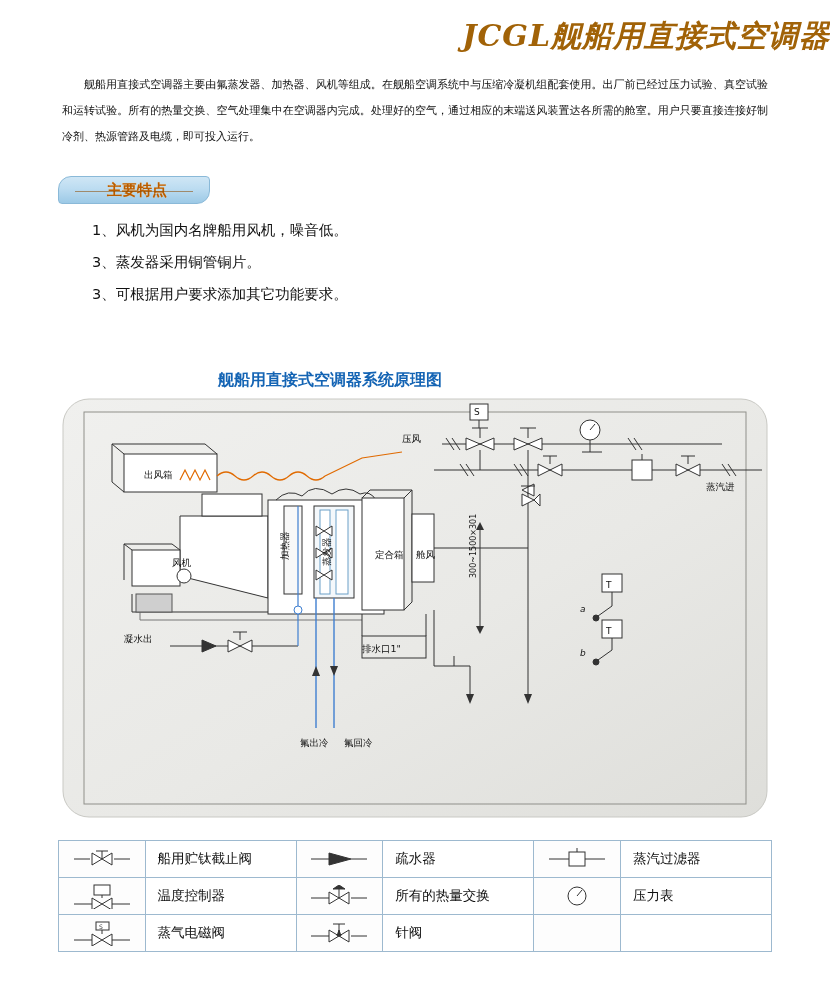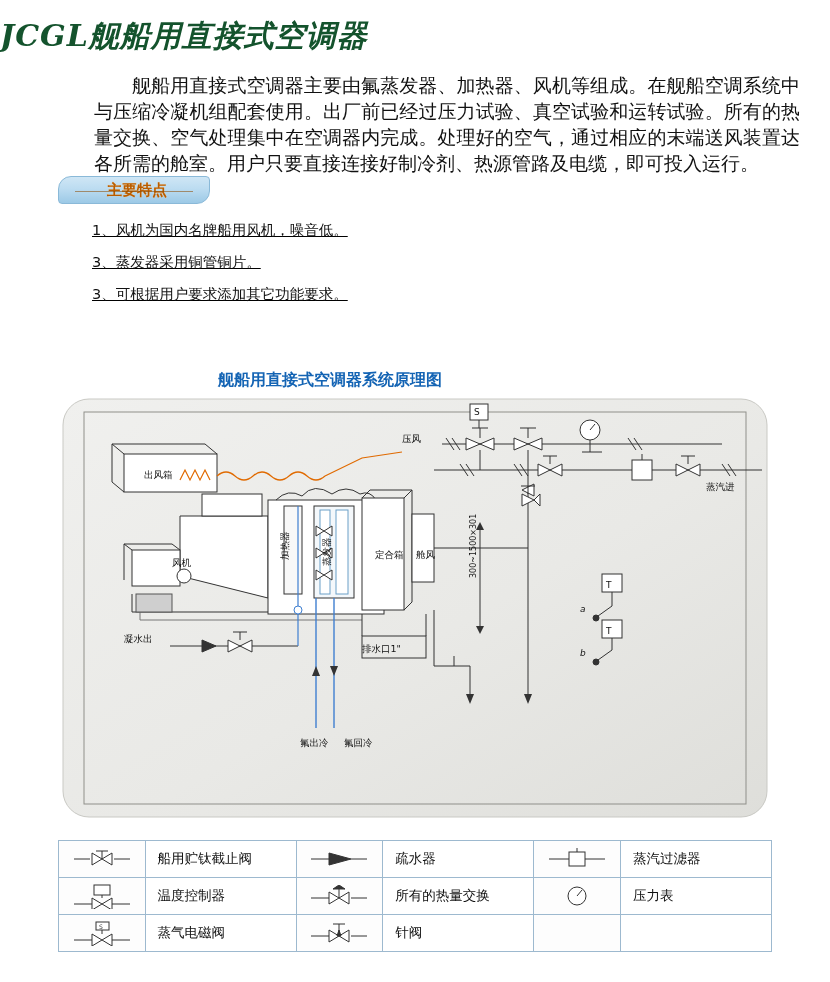--- a/index.html
+++ b/index.html
@@ -5,53 +5,52 @@
   html,body{margin:0;padding:0;}
   body{
     width:830px;height:982px;background:#ffffff;
     font-family:"DejaVu Sans","Liberation Sans",sans-serif;
     color:#000;position:relative;overflow:hidden;
   }
   .page{position:relative;width:830px;height:982px;}
 
   
   .title{
-    position:absolute;left:0;top:16px;width:830px;text-align:left;
+    position:absolute;left:0;top:16px;width:830px;text-align:right;
     font-size:30px;font-weight:bold;font-style:italic;
-    color:#14532d;letter-spacing:1px;
+    color:#a16207;letter-spacing:1px;
     font-family:"DejaVu Serif","Liberation Serif",serif;
   }
 
   
   .intro{
     position:absolute;left:62px;top:72px;width:706px;
-    font-size:19px;line-height:26px;color:#111;text-align:justify;
+    font-size:11px;line-height:26px;color:#111;text-align:justify;
     text-indent:2em;
-    margin-left:32px;
   }
 
   
   .banner{
     position:absolute;left:58px;top:176px;width:150px;height:26px;
     background:linear-gradient(to bottom,#cfe6f5 0%,#bcdcf1 45%,#9cc9e6 100%);
     border-radius:13px 4px 13px 4px;
     border:1px solid #8ab9d8;
   }
   .banner-text{
     position:absolute;left:0;top:0;width:156px;height:26px;
     line-height:26px;text-align:center;font-size:15px;font-weight:bold;
     color:#b85c00;
     text-shadow:0 0 1px #ffcf8f;
   }
   .banner-strike{
     position:absolute;left:16px;top:14px;width:118px;height:1px;background:#8c4a00;opacity:.55;
   }
 
   
-  .features{position:absolute;left:92px;top:214px;width:660px;text-decoration:underline;}
+  .features{position:absolute;left:92px;top:214px;width:660px;}
   .feature{font-size:14.5px;line-height:32px;color:#111;}
 
   
   .diagram-caption{
     position:absolute;left:0;top:370px;width:660px;text-align:center;
     font-size:16px;font-weight:bold;color:#1464b4;
   }
 
   
   .diagram-wrap{

